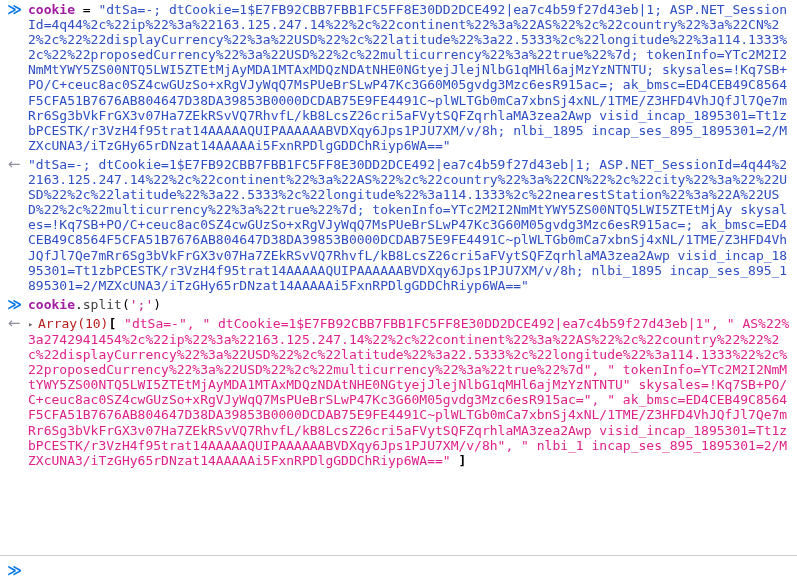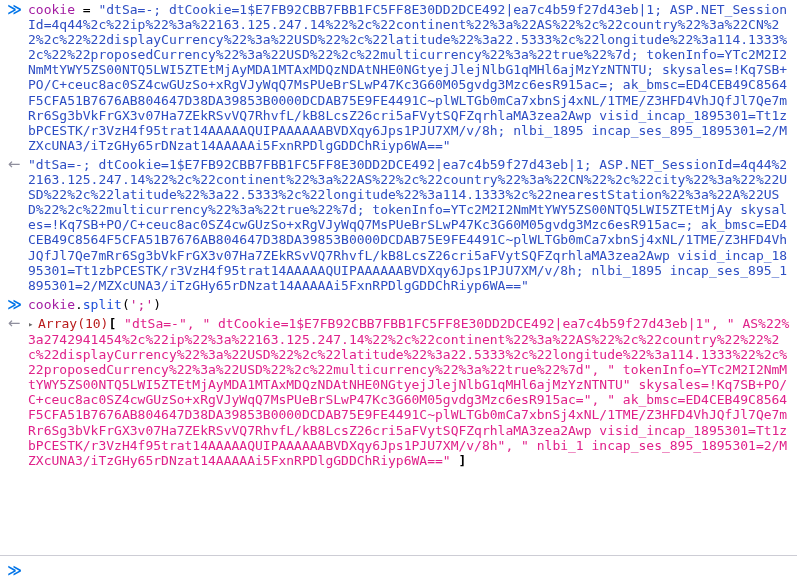--- a/index.html
+++ b/index.html
@@ -73,22 +73,22 @@
     white-space: pre-wrap;
     word-break: break-all;
     overflow-wrap: anywhere;
     font-family: "DejaVu Sans Mono", "Liberation Mono", monospace;
     font-size: 13px;
     line-height: 15.1px;
     padding-right: 4px;
   }
 
   
-  .tok-var    { color: #a21ca2; }
-  .tok-prop   { color: #1d4ed8; }
+  .tok-var    { color: #a21ca2; font-weight: bold; }
+  .tok-prop   { color: #404040; }
   .tok-punct  { color: #000000; }
   .tok-op     { color: #000000; }
   .tok-string { color: #2e4ec4; }
   .tok-arg    { color: #c41a8d; }
 
   .out-string { color: #2e4ec4; }
   .res-string { color: #e0218a; }
   .res-obj    { color: #b91c1c; }
   .res-punct  { color: #000000; font-weight: bold; }
 

